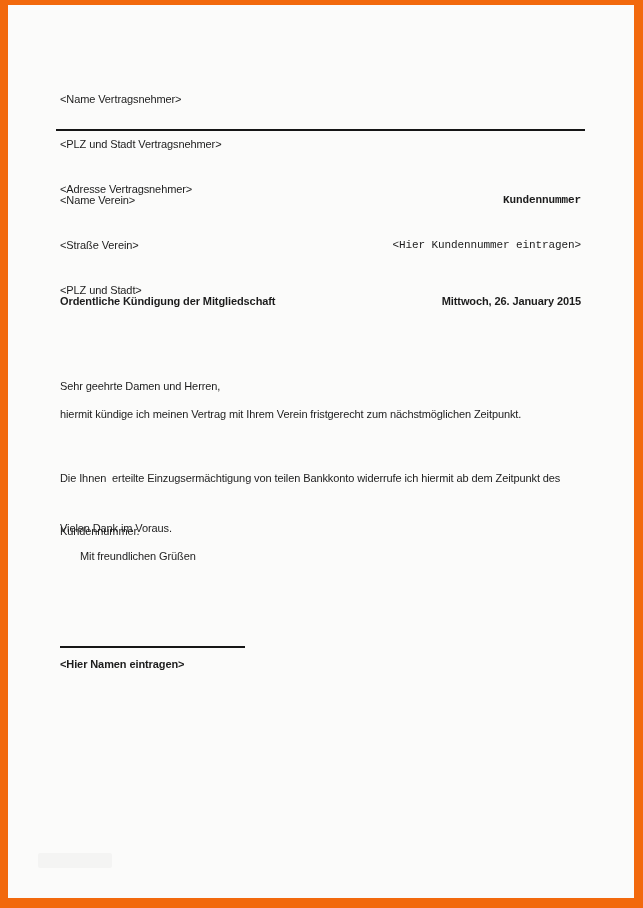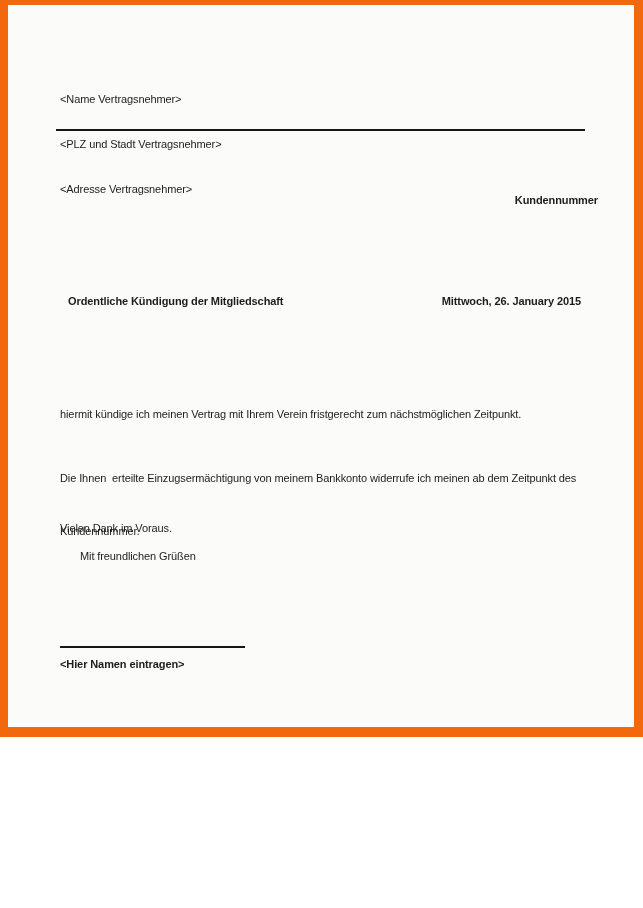--- a/index.html
+++ b/index.html
@@ -10,21 +10,21 @@
   }
   *{margin:0;padding:0;box-sizing:border-box;}
   html,body{background:#fff;}
   body{
     font-family:"Liberation Sans","DejaVu Sans",sans-serif;
     color:var(--text);
   }
   .page{
     position:relative;
     width:643px;
-    height:737px;
+    height:908px;
     background:var(--page-bg);
     overflow:hidden;
   }
   .frame{
     position:absolute;
     inset:0;
     border-left:8px solid var(--border-color);
     border-top:5px solid var(--border-color);
     border-right:9px solid var(--border-color);
     border-bottom:10px solid var(--border-color);
@@ -41,22 +41,22 @@
   .bold{font-weight:bold;}
   .right{text-align:right;}
   .sender{top:62px;left:60px;}
   .rule{
     position:absolute;
     top:129px;left:56px;
     width:529px;height:2px;
     background:#161616;
   }
   .recipient{top:163px;left:60px;}
-  .customer{top:163px;right:45px;}
-  .subject{top:294px;left:68px;}
+  .customer{top:163px;right:62px;font-family:Liberation Mono, monospace;}
+  .subject{top:294px;left:60px;}
   .date{top:294px;right:62px;}
   .salutation{top:378px;left:60px;line-height:17px;}
   .para1{top:406px;left:60px;line-height:17px;}
   .para2{top:435px;left:60px;line-height:17.5px;}
   .thanks{top:520px;left:60px;line-height:17px;}
   .closing{top:548px;left:60px;line-height:17px;padding-left:20px;}
   .sig-line{
     position:absolute;
     top:646px;left:60px;
     width:185px;height:2px;
@@ -79,34 +79,41 @@
   <div class="frame"></div>
 
   <div class="txt sender">
     <div>&lt;Name Vertragsnehmer&gt;</div>
     <div>&lt;PLZ und Stadt Vertragsnehmer&gt;</div>
     <div>&lt;Adresse Vertragsnehmer&gt;</div>
   </div>
 
   <div class="rule"></div>
 
+  <div class="txt recipient">
+    <div>&lt;Name Verein&gt;</div>
+    <div>&lt;Straße Verein&gt;</div>
+    <div>&lt;PLZ und Stadt&gt;</div>
+  </div>
 
   <div class="txt customer right">
     <div class="bold">Kundennummer</div>
+    <div>&lt;Hier Kundennummer eintragen&gt;</div>
   </div>
 
   <div class="txt subject bold">Ordentliche Kündigung der Mitgliedschaft</div>
 
   <div class="txt date bold right">Mittwoch, 26. January 2015</div>
 
+  <div class="txt salutation">Sehr geehrte Damen und Herren,</div>
 
   <div class="txt para1">hiermit kündige ich meinen Vertrag mit Ihrem Verein fristgerecht zum nächstmöglichen Zeitpunkt.</div>
 
   <div class="txt para2">
-    <div>Die Ihnen  erteilte Einzugsermächtigung von meinem Bankkonto widerrufe ich meinen ab dem Zeitpunkt des</div>
+    <div>Die Ihnen  erteilte Einzugsermächtigung von teilen Bankkonto widerrufe ich hiermit ab dem Zeitpunkt des</div>
     <div>Kundennummer.</div>
   </div>
 
   <div class="txt thanks">Vielen Dank im Voraus.</div>
 
   <div class="txt closing">Mit freundlichen Grüßen</div>
 
   <div class="sig-line"></div>
 
   <div class="txt sig-name">&lt;Hier Namen eintragen&gt;</div>

